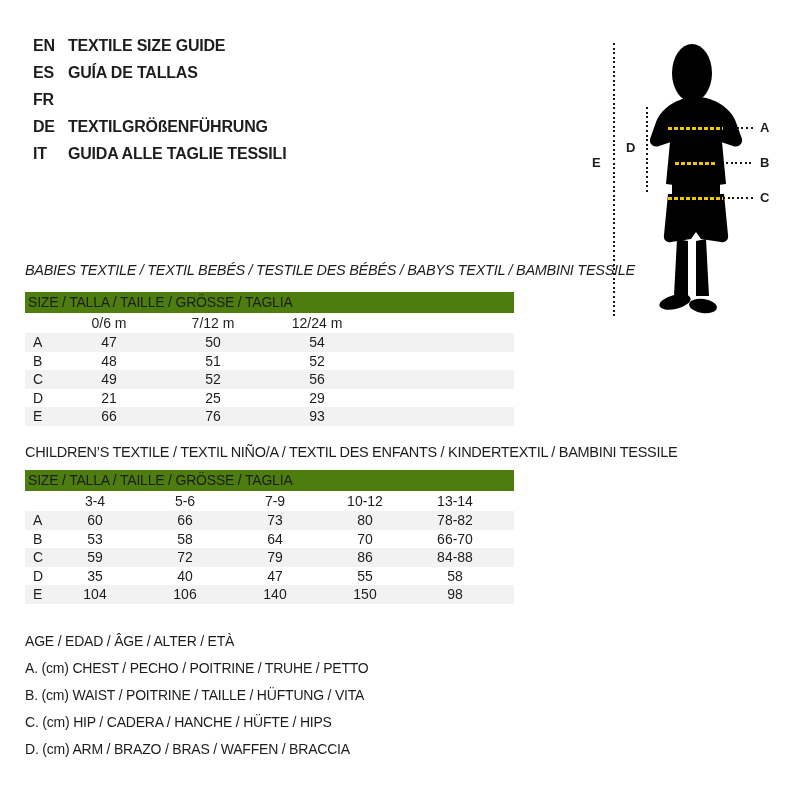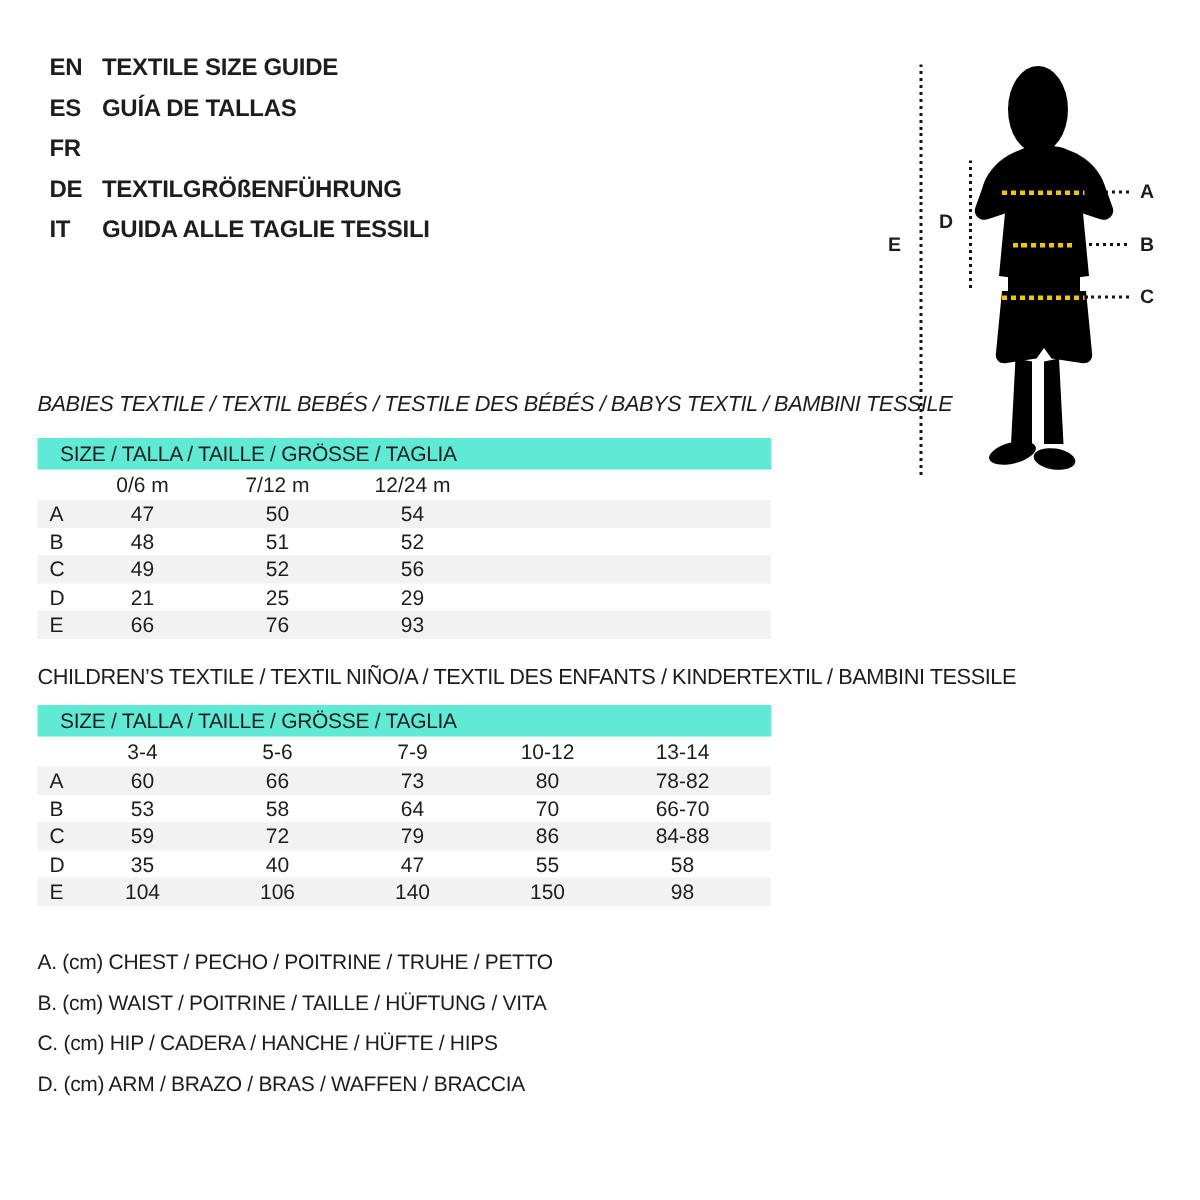--- a/index.html
+++ b/index.html
@@ -25,23 +25,23 @@
   .ydash{position:absolute;height:2.5px;z-index:3;
     background-image:repeating-linear-gradient(to right,#eec800 0 3.5px,transparent 3.5px 6px);}
   .mlabel{position:absolute;font-size:13px;font-weight:700;line-height:14px;}
   .fig-svg{position:absolute;left:58px;top:9px;z-index:2;}
 
   
   .section-title{left:25px;font-size:14.5px;line-height:18px;letter-spacing:-0.3px;white-space:nowrap;}
 
   
   .size-table{left:25px;width:489px;font-size:14px;}
-  .size-header{height:21px;line-height:21px;background:#5eead4;padding-left:15px;letter-spacing:-0.2px;}
+  .size-header{height:21px;line-height:21px;background:#4d7c0f;padding-left:3px;letter-spacing:-0.2px;}
   .trow{display:grid;align-items:center;}
-  .cols3{grid-template-columns:25px 90px 90px 90px 1fr;}
+  .cols3{grid-template-columns:25px 90px 90px 90px 1fr;gap:14px;}
   .cols5{grid-template-columns:25px 90px 90px 90px 90px 90px 1fr;}
   .col-row{height:20px;}
   .data-row{height:18.5px;}
   .stripe{background:#f2f2f2;}
   .lbl{padding-left:8px;text-align:left;}
   .c{text-align:center;}
 
   
   .legend{left:25px;top:628px;font-size:14px;line-height:27px;letter-spacing:-0.2px;}
 </style>
@@ -197,17 +197,18 @@
     <span class="lbl">E</span>
     <span class="c">104</span>
     <span class="c">106</span>
     <span class="c">140</span>
     <span class="c">150</span>
     <span class="c">98</span>
   </div>
 </div>
 
 <div class="abs legend">
+  <div>AGE / EDAD / ÂGE / ALTER / ETÀ</div>
   <div>A. (cm) CHEST / PECHO / POITRINE / TRUHE / PETTO</div>
   <div>B. (cm) WAIST / POITRINE / TAILLE / HÜFTUNG / VITA</div>
   <div>C. (cm) HIP / CADERA / HANCHE / HÜFTE / HIPS</div>
   <div>D. (cm) ARM / BRAZO / BRAS / WAFFEN / BRACCIA</div>
 </div>
 
 </body></html>

